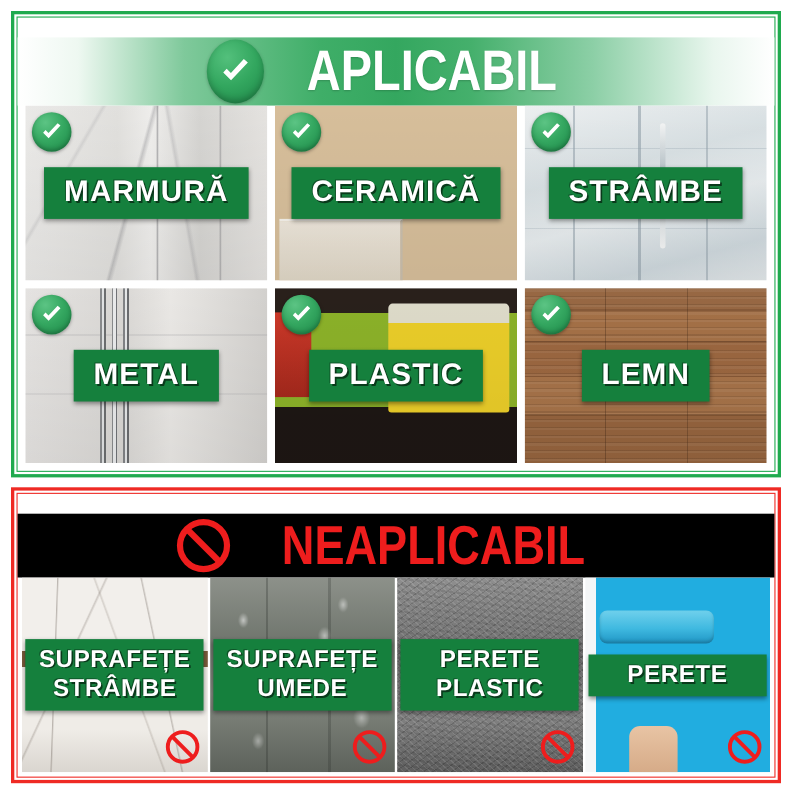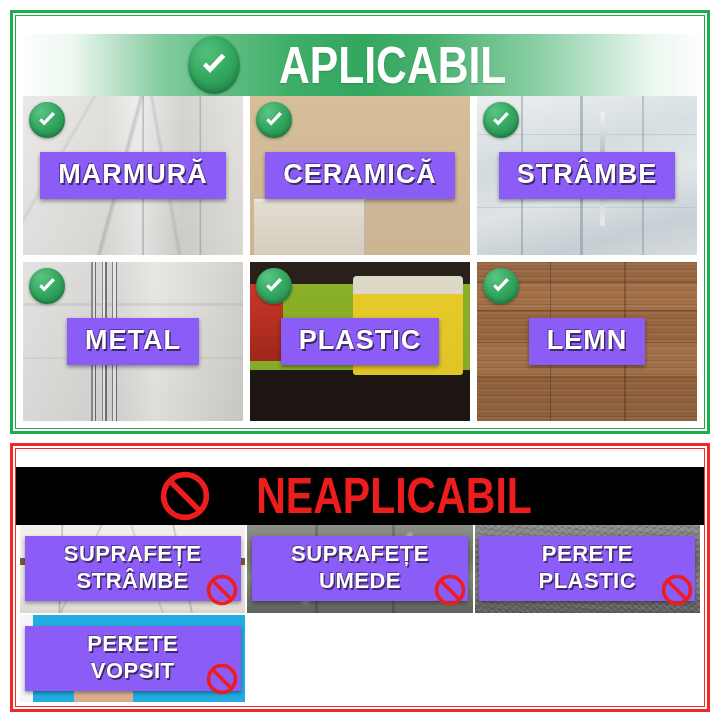--- a/index.html
+++ b/index.html
@@ -112,21 +112,21 @@
     flex: 1;
     display: grid;
     grid-template-columns: 1fr 1fr 1fr;
     grid-template-rows: 1fr 1fr;
     gap: 7px;
     padding: 0 7px 7px 7px;
   }
   .grid-bottom {
     flex: 1;
     display: grid;
-    grid-template-columns: 1fr 1fr 1fr;
+    grid-template-columns: 1fr 1fr 1fr 1fr;
     gap: 2px;
     padding: 0 4px 4px 4px;
   }
 
   .tile {
     position: relative;
     overflow: hidden;
     display: flex;
     align-items: center;
     justify-content: center;
@@ -153,21 +153,21 @@
     right: 6px;
     bottom: 6px;
     width: 34px;
     height: 34px;
     z-index: 3;
   }
 
   .caption {
     position: relative;
     z-index: 2;
-    background: #8b5cf6;
+    background: #15803d;
     color: #ffffff;
     font-weight: 700;
     text-align: center;
     line-height: 1.0;
     white-space: nowrap;
     box-shadow: 0 2px 4px rgba(0,0,0,0.4);
   }
   .grid-top .caption {
     font-size: 27px;
     padding: 9px 18px 11px 18px;
@@ -472,21 +472,20 @@
           <svg class="tile-ban" viewBox="0 0 48 48" aria-hidden="true">
             <circle cx="24" cy="24" r="19" fill="none" stroke="#ee1d1d" stroke-width="5"></circle>
             <line x1="11" y1="11" x2="37" y2="37" stroke="#ee1d1d" stroke-width="5"></line>
           </svg>
         </div>
 
         <div class="tile">
           <div class="tex tex-paint"></div>
           <div class="caption">
             <span class="cap-line">PERETE</span>
-            <span class="cap-line">VOPSIT</span>
           </div>
           <svg class="tile-ban" viewBox="0 0 48 48" aria-hidden="true">
             <circle cx="24" cy="24" r="19" fill="none" stroke="#ee1d1d" stroke-width="5"></circle>
             <line x1="11" y1="11" x2="37" y2="37" stroke="#ee1d1d" stroke-width="5"></line>
           </svg>
         </div>
 
       </div>
     </div>
   </section>

